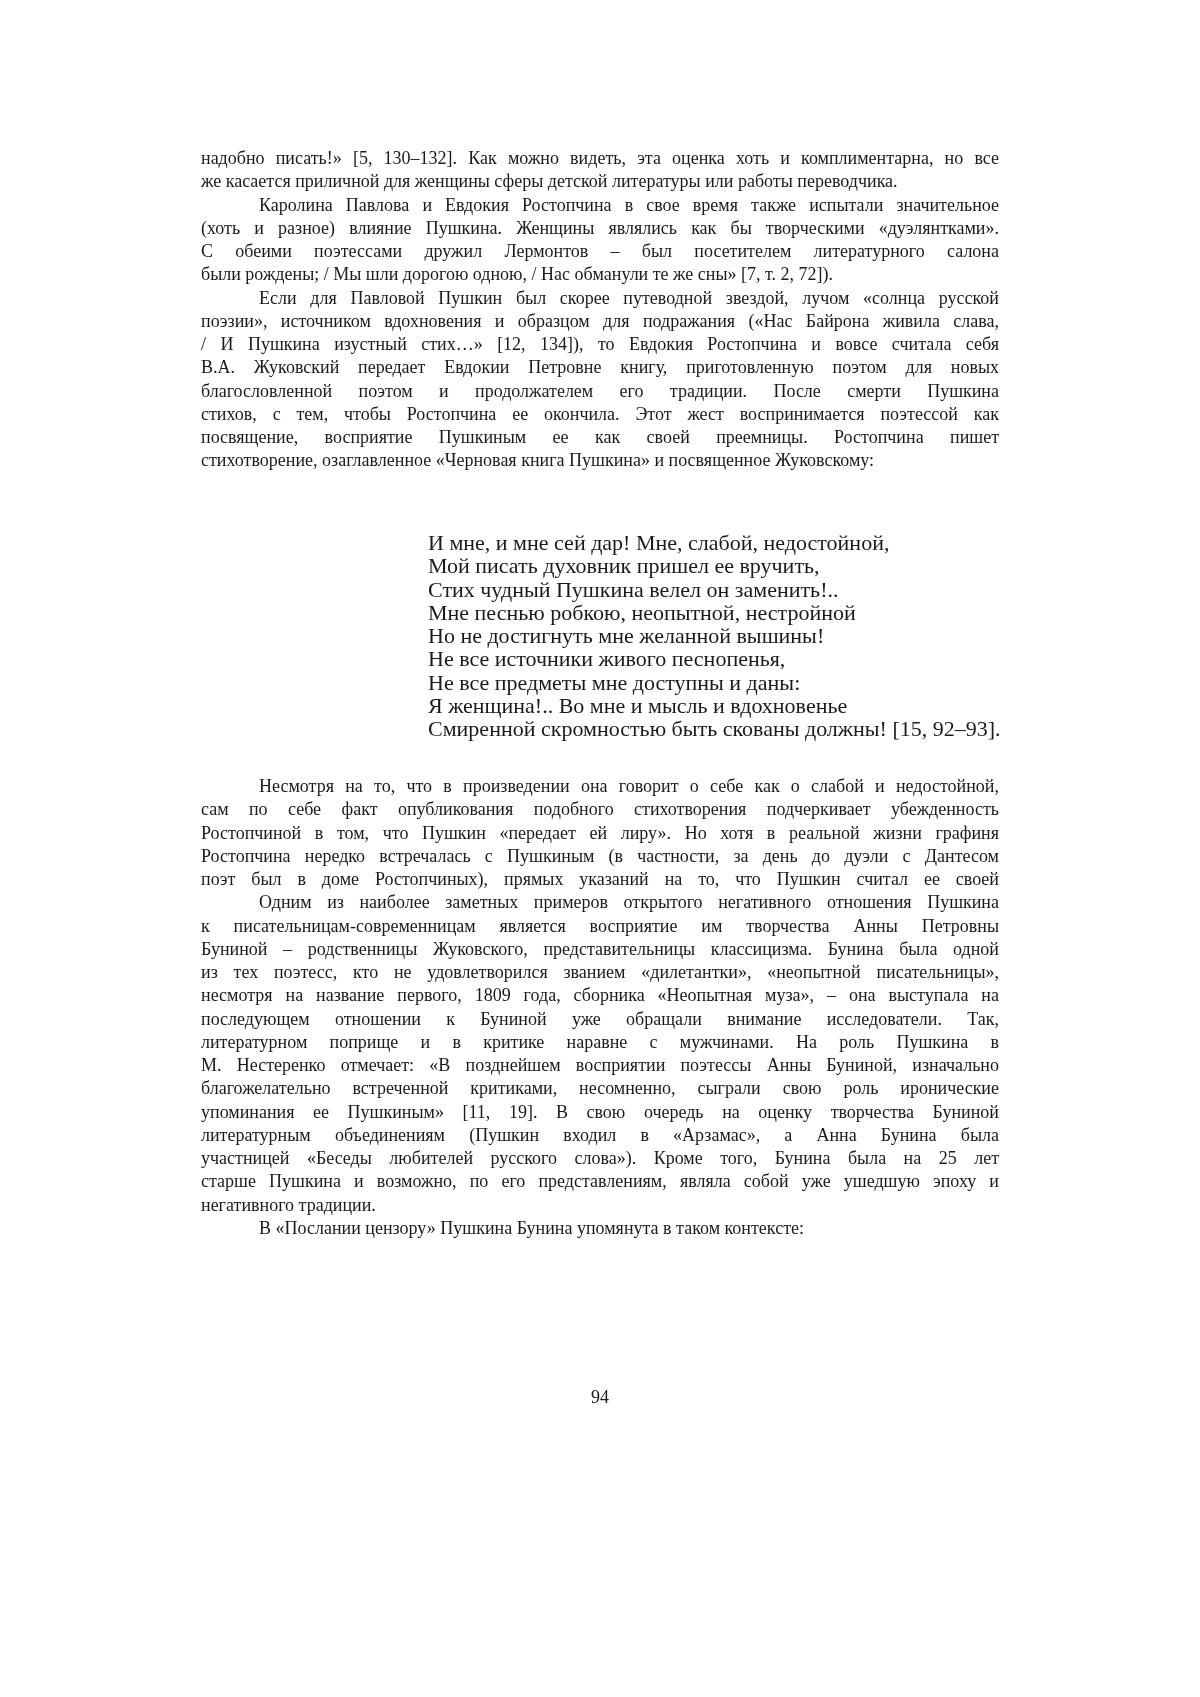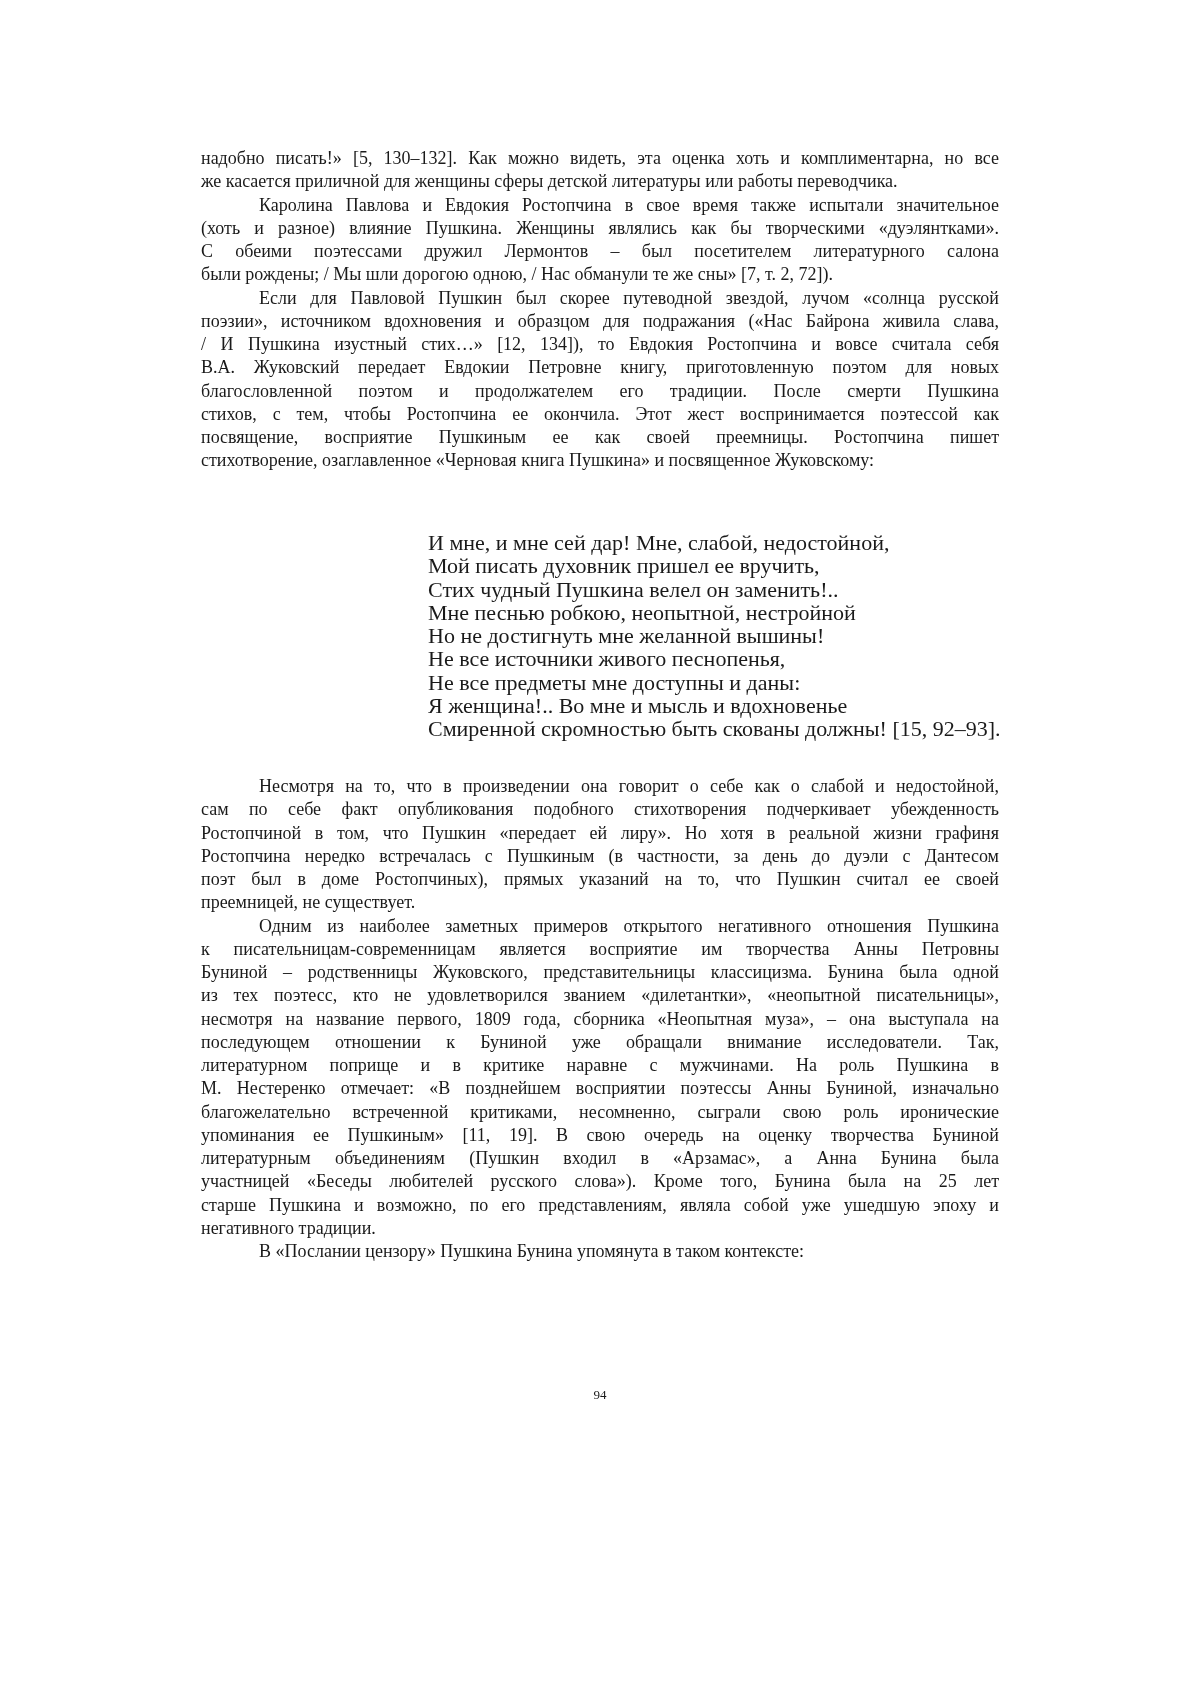--- a/index.html
+++ b/index.html
@@ -14,21 +14,21 @@
   .line.last { text-align-last: left; }
   .line.indent { padding-left: 58px; }
   .poem {
     position: absolute; left: 428px; top: 512px;
     font-family: "Liberation Serif", "DejaVu Serif", serif;
     font-size: 22px; line-height: 23.25px; color: #1a1a1a; margin-top: 15px;
   }
   .poem .pline { display: block; height: 23.25px; white-space: nowrap; }
   .pagenum {
     position: absolute; left: 0; width: 1200px; top: 1383px; text-align: center;
-    font-family: "Liberation Serif", "DejaVu Serif", serif; font-size: 13px; color: #1a1a1a;
+    font-family: "Liberation Serif", "DejaVu Serif", serif; font-size: 18px; color: #1a1a1a;
   }
 </style>
 </head>
 <body>
 
 <div class="page">
   <div class="text" id="block1" style="top:143px;">
       <span class="line">надобно писать!» [5, 130–132]. Как можно видеть, эта оценка хоть и комплиментарна, но все</span>
       <span class="line last">же касается приличной для женщины сферы детской литературы или работы переводчика.</span>
       <span class="line indent">Каролина Павлова и Евдокия Ростопчина в свое время также испытали значительное</span>
@@ -54,21 +54,20 @@
       <span class="pline">Не все предметы мне доступны и даны:</span>
       <span class="pline">Я женщина!.. Во мне и мысль и вдохновенье</span>
       <span class="pline">Смиренной скромностью быть скованы должны! [15, 92–93].</span>
     </div>
   <div class="text" id="block2" style="top:771px;">
       <span class="line indent">Несмотря на то, что в произведении она говорит о себе как о слабой и недостойной,</span>
       <span class="line">сам по себе факт опубликования подобного стихотворения подчеркивает убежденность</span>
       <span class="line">Ростопчиной в том, что Пушкин «передает ей лиру». Но хотя в реальной жизни графиня</span>
       <span class="line">Ростопчина нередко встречалась с Пушкиным (в частности, за день до дуэли с Дантесом</span>
       <span class="line">поэт был в доме Ростопчиных), прямых указаний на то, что Пушкин считал ее своей</span>
-      <span class="line last">преемницей, не существует.</span>
       <span class="line indent">Одним из наиболее заметных примеров открытого негативного отношения Пушкина</span>
       <span class="line">к писательницам-современницам является восприятие им творчества Анны Петровны</span>
       <span class="line">Буниной – родственницы Жуковского, представительницы классицизма. Бунина была одной</span>
       <span class="line">из тех поэтесс, кто не удовлетворился званием «дилетантки», «неопытной писательницы»,</span>
       <span class="line">несмотря на название первого, 1809 года, сборника «Неопытная муза», – она выступала на</span>
       <span class="line">последующем отношении к Буниной уже обращали внимание исследователи. Так,</span>
       <span class="line">литературном поприще и в критике наравне с мужчинами. На роль Пушкина в</span>
       <span class="line">М. Нестеренко отмечает: «В позднейшем восприятии поэтессы Анны Буниной, изначально</span>
       <span class="line">благожелательно встреченной критиками, несомненно, сыграли свою роль иронические</span>
       <span class="line">упоминания ее Пушкиным» [11, 19]. В свою очередь на оценку творчества Буниной</span>

